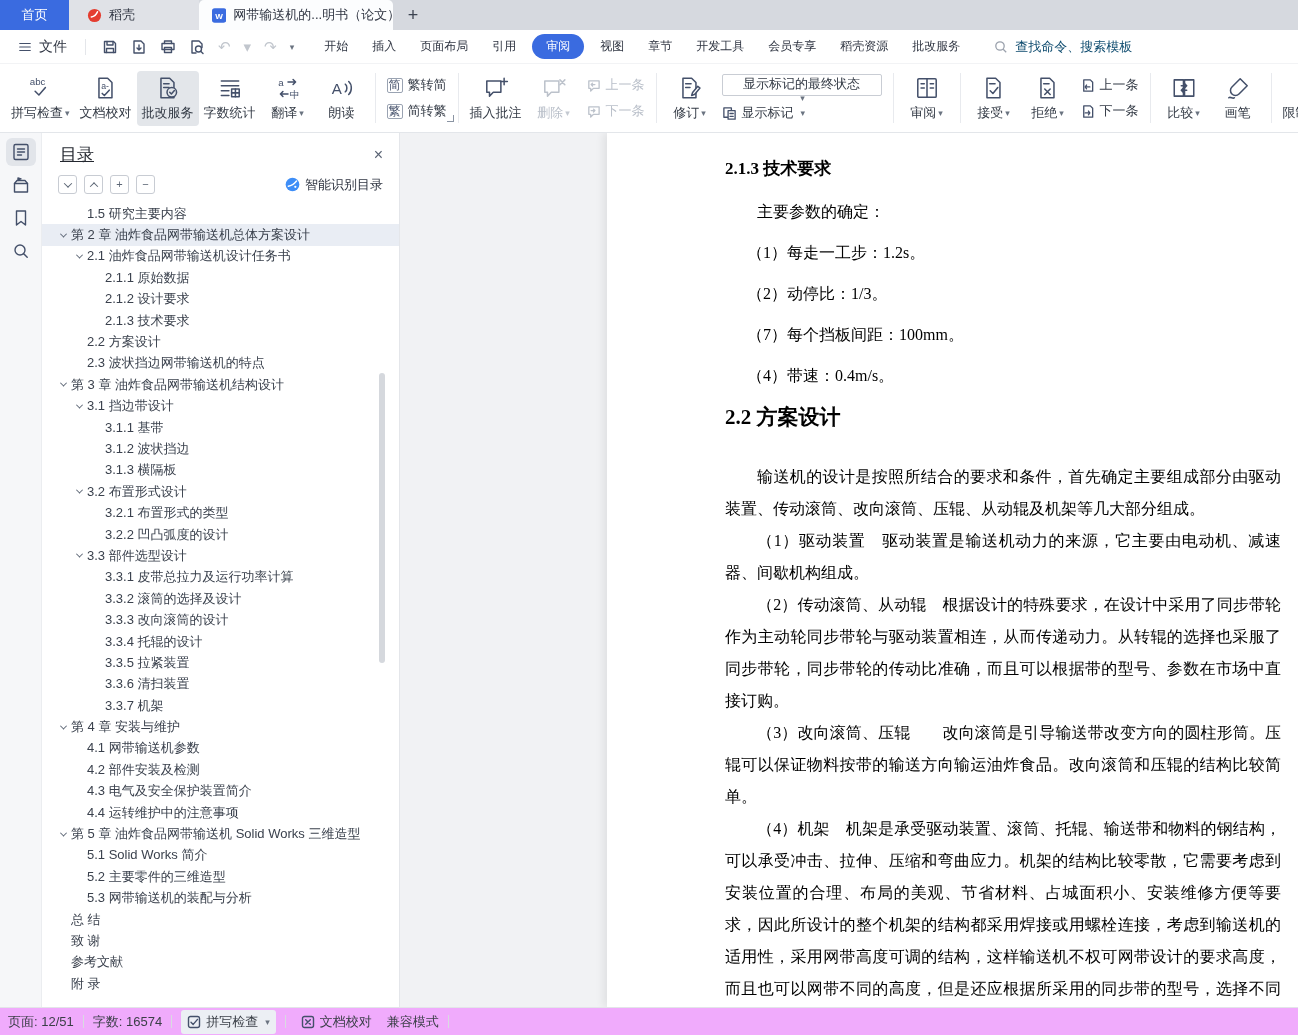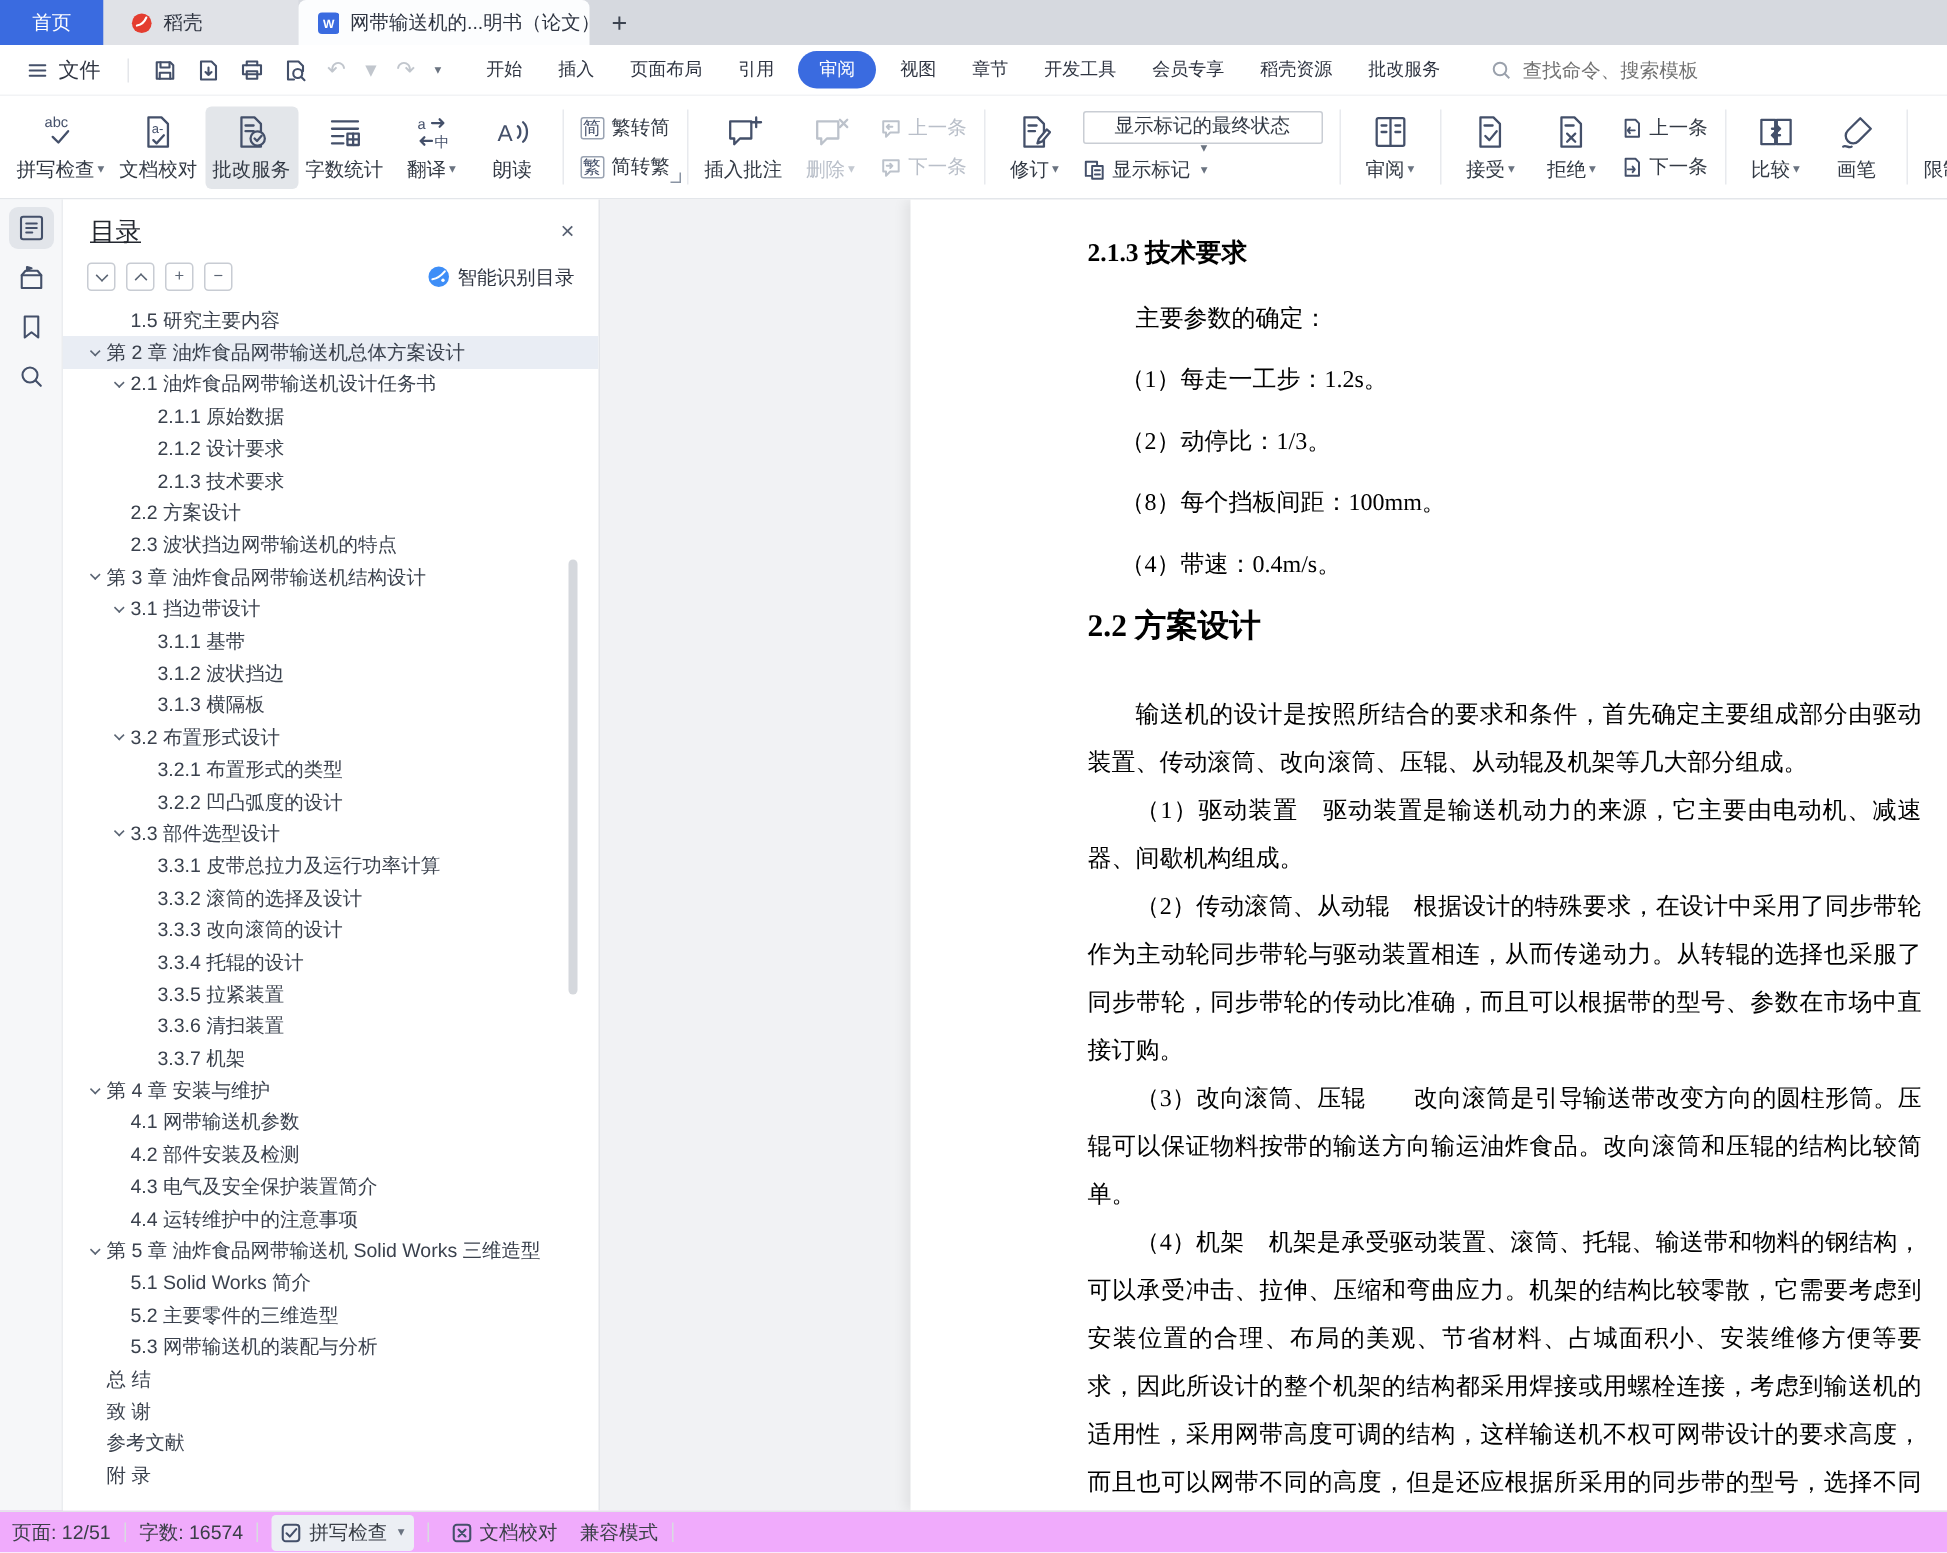--- a/index.html
+++ b/index.html
@@ -19,21 +19,21 @@
   
   .menubar { height:34px; background:#fff; display:flex; align-items:center; padding-left:12px; flex-shrink:0; border-bottom:1px solid #f2f3f5; }
   .file-btn { display:flex; gap:7px; align-items:center; font-size:14px; color:#2f3542; padding:0 12px 0 6px; }
   .vbar { width:1px; height:16px; background:#e4e6ea; margin:0 6px; flex-shrink:0; }
   .qa-icons { display:flex; align-items:center; gap:13px; padding:0 10px; }
   .qa-icons .dis { color:#c1c6cd; font-size:15px; line-height:1; }
   .qa-caret { font-size:9px; color:#6a7380; }
   .menu-items { display:flex; align-items:center; margin-left:8px; }
   .menu-item { font-size:12px; color:#2f3542; padding:4px 12px; white-space:nowrap; }
   .menu-item.active { background:#3a6be0; color:#fff; border-radius:14px; padding:4px 14px; margin:0 4px; }
-  .cmd-search { margin-left:22px; display:flex; align-items:center; gap:7px; color:#737373; font-size:13px; white-space:nowrap; }
+  .cmd-search { margin-left:22px; display:flex; align-items:center; gap:7px; color:#0c4a6e; font-size:13px; white-space:nowrap; }
 
   
   .ribbon { height:69px; border-bottom:1px solid #e3e6ea; display:flex; align-items:center; padding:2px 4px; overflow:hidden; flex-shrink:0; background:#fff; }
   .rb-divider { width:1px; height:50px; background:#e8eaee; margin:0 4px; flex-shrink:0; }
   .rb-group { display:flex; align-items:center; flex-shrink:0; position:relative; padding:0 2px; }
   .rb-large { display:flex; flex-direction:column; align-items:center; justify-content:center; min-width:54px; padding:4px 5px; border-radius:4px; }
   .rb-large .lbl { font-size:13px; color:#333a45; margin-top:3px; display:flex; align-items:center; white-space:nowrap; }
   .rb-large.active { background:#e3e6ea; }
   .rb-large.disabled .lbl { color:#b9bfc9; }
   .caret { font-size:9px; color:#6a7380; margin-left:2px; }
@@ -636,21 +636,21 @@
     </div>
 
     <div class="canvas">
       <div class="page">
         <div class="doc">
           <div class="doc-h3">2.1.3 技术要求</div>
           <div class="doc-lead">主要参数的确定：</div>
           <div class="doc-params" id="doc-params">
               <div class="doc-param">（1）每走一工步：1.2s。</div>
               <div class="doc-param">（2）动停比：1/3。</div>
-              <div class="doc-param">（8）每个挡板间距：100mm。</div>
+              <div class="doc-param">（7）每个挡板间距：100mm。</div>
               <div class="doc-param">（4）带速：0.4m/s。</div>
             </div>
           <div class="doc-h2">2.2  方案设计</div>
           <div class="doc-paras" id="doc-paras">
               <p class="body-para">输送机的设计是按照所结合的要求和条件，首先确定主要组成部分由驱动装置、传动滚筒、改向滚筒、压辊、从动辊及机架等几大部分组成。</p>
               <p class="body-para">（1）驱动装置　驱动装置是输送机动力的来源，它主要由电动机、减速器、间歇机构组成。</p>
               <p class="body-para">（2）传动滚筒、从动辊　根据设计的特殊要求，在设计中采用了同步带轮作为主动轮同步带轮与驱动装置相连，从而传递动力。从转辊的选择也采服了同步带轮，同步带轮的传动比准确，而且可以根据带的型号、参数在市场中直接订购。</p>
               <p class="body-para">（3）改向滚筒、压辊　　改向滚筒是引导输送带改变方向的圆柱形筒。压辊可以保证物料按带的输送方向输运油炸食品。改向滚筒和压辊的结构比较简单。</p>
               <p class="body-para">（4）机架　机架是承受驱动装置、滚筒、托辊、输送带和物料的钢结构，可以承受冲击、拉伸、压缩和弯曲应力。机架的结构比较零散，它需要考虑到安装位置的合理、布局的美观、节省材料、占城面积小、安装维修方便等要求，因此所设计的整个机架的结构都采用焊接或用螺栓连接，考虑到输送机的适用性，采用网带高度可调的结构，这样输送机不权可网带设计的要求高度，而且也可以网带不同的高度，但是还应根据所采用的同步带的型号，选择不同型号的同步带。</p>
             </div>

